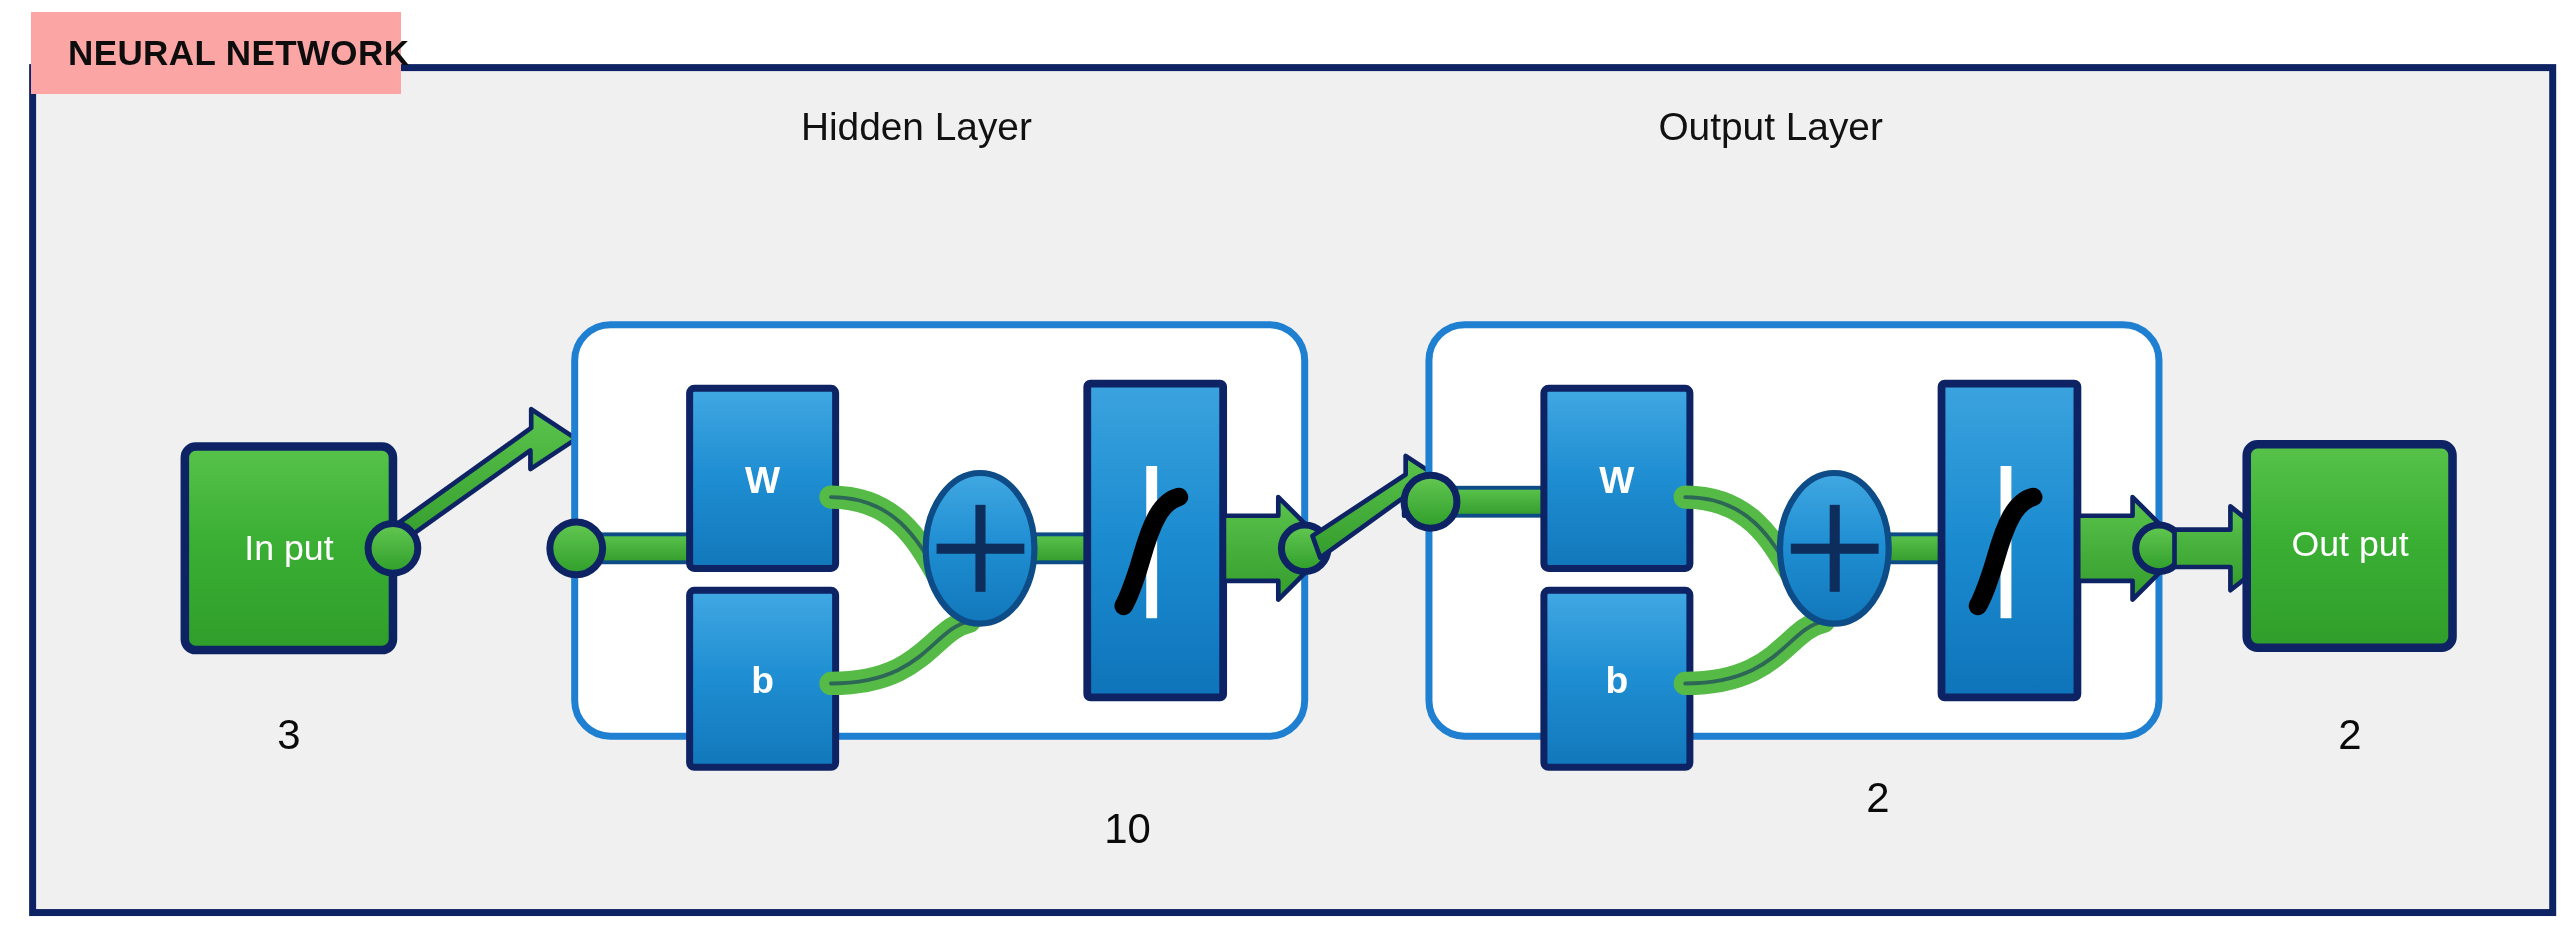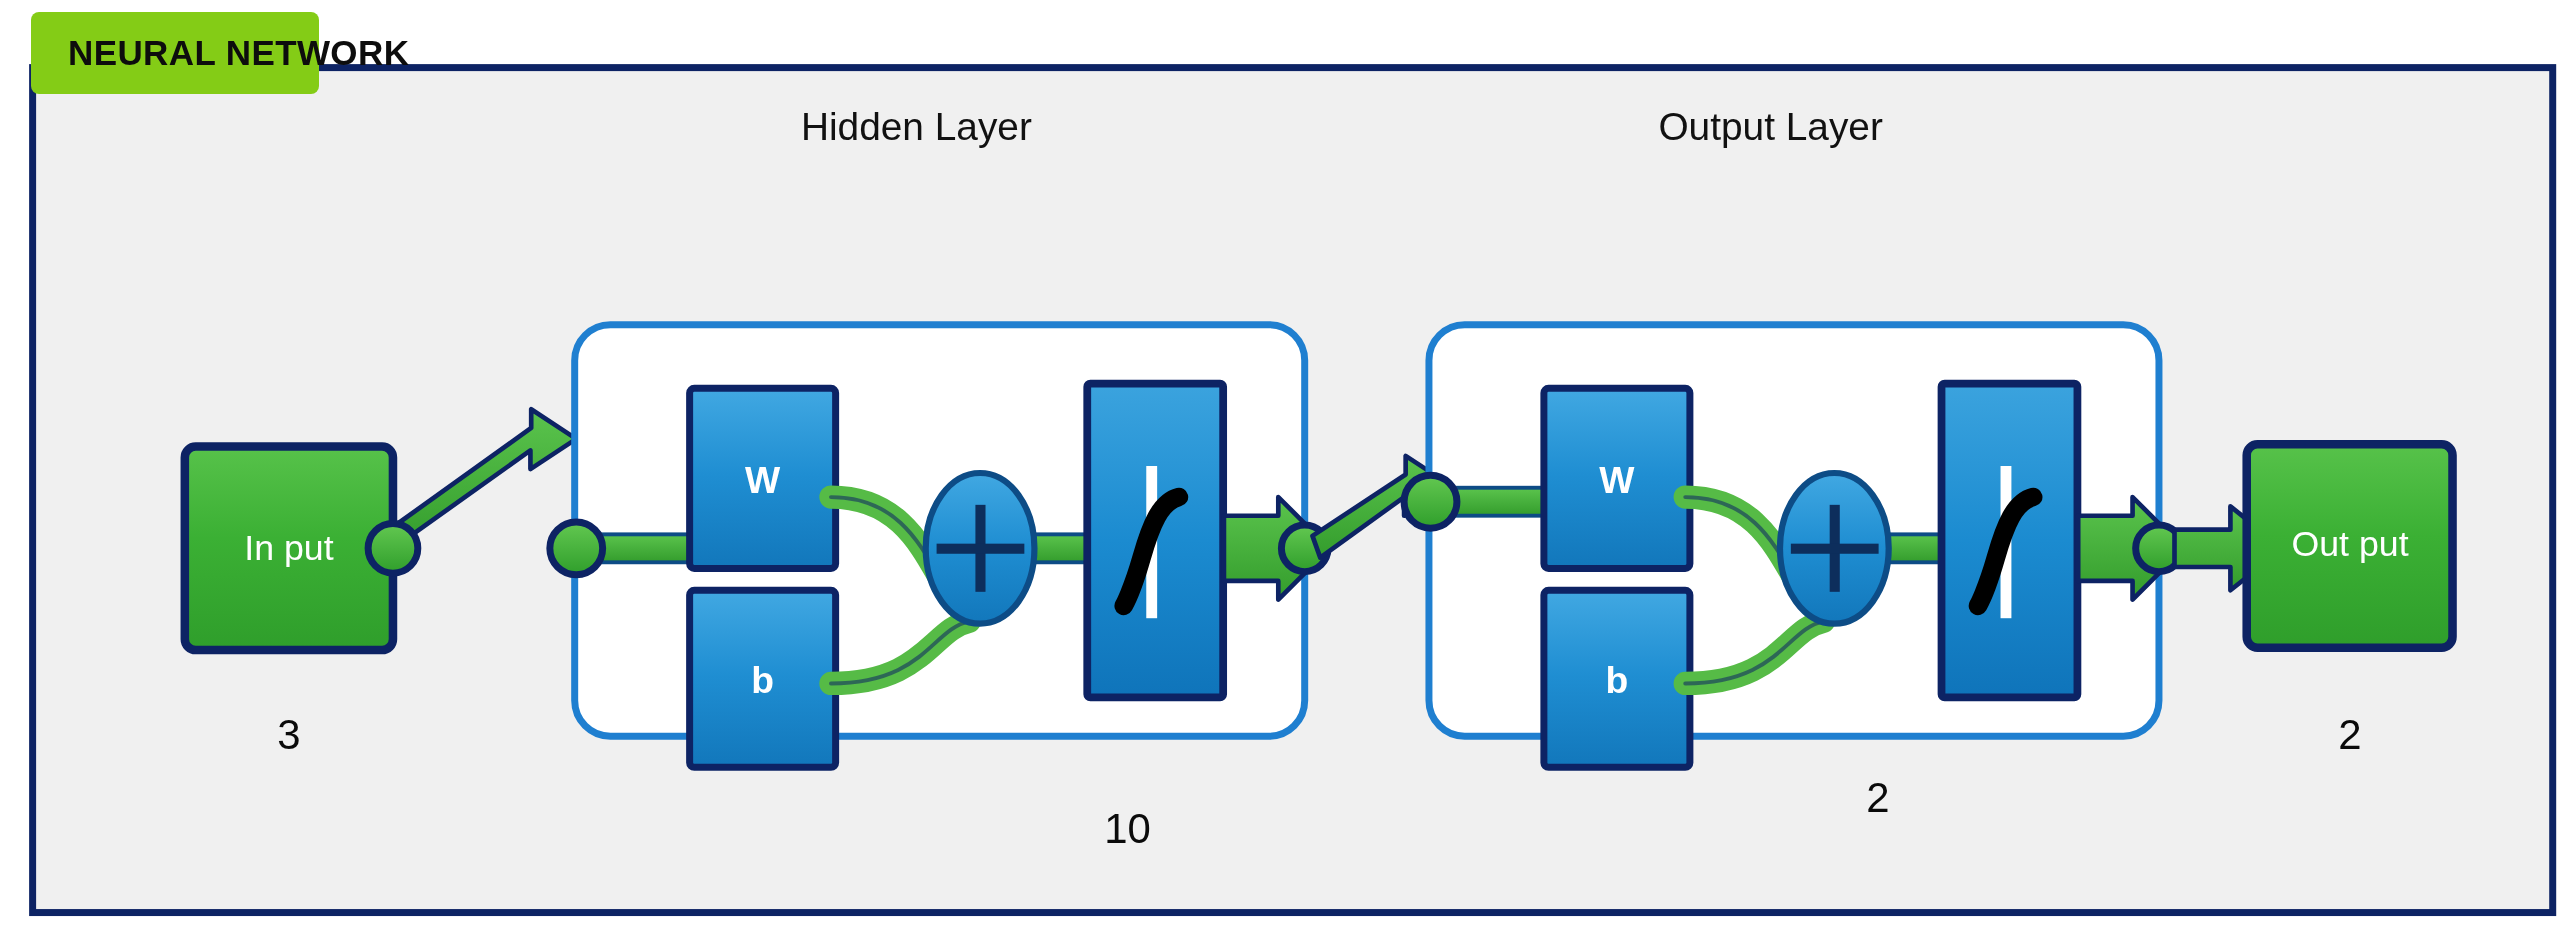--- a/index.html
+++ b/index.html
@@ -29,28 +29,27 @@
   svg.diagram {
     display: block;
     width: 2576px;
     height: 939px;
   }
   
   .title-chip {
     position: absolute;
     left: 31px;
     top: 12.4px;
-    width: 288px;
+    width: 370px;
     height: 82px;
-    background: #84cc16;
+    background: #fca5a5;
     display: flex;
     align-items: center;
     padding-left: 37px;
     box-sizing: border-box;
-    border-radius: 8px;
   }
   .title-chip span {
     font-family: "Liberation Sans", sans-serif;
     font-size: 35px;
     font-weight: 600;
     color: #0d0d0d;
     letter-spacing: 0.4px;
     white-space: nowrap;
   }
   .layer-title {

